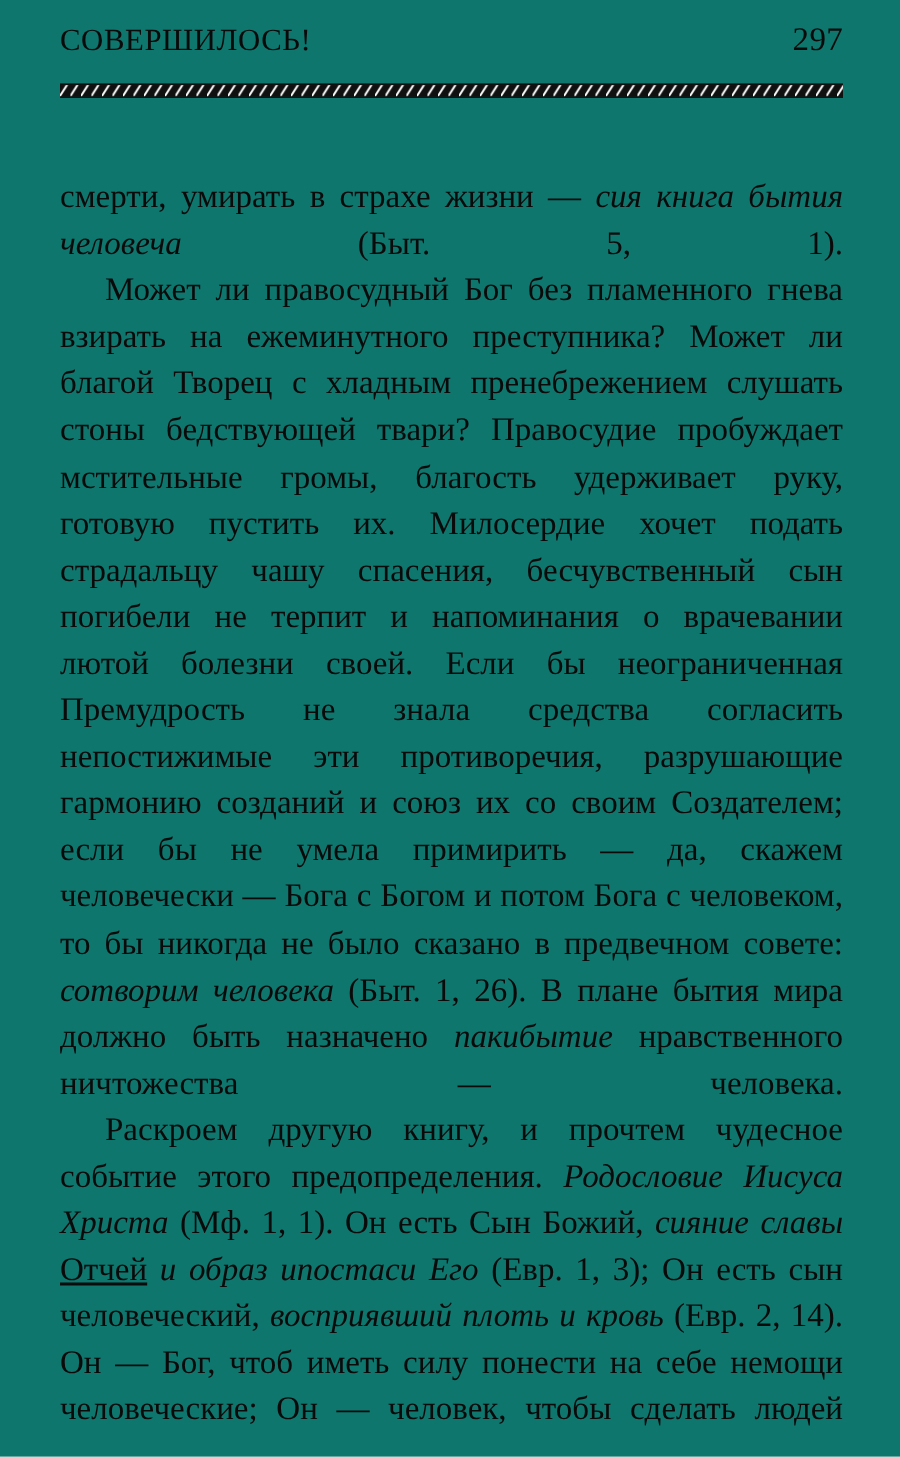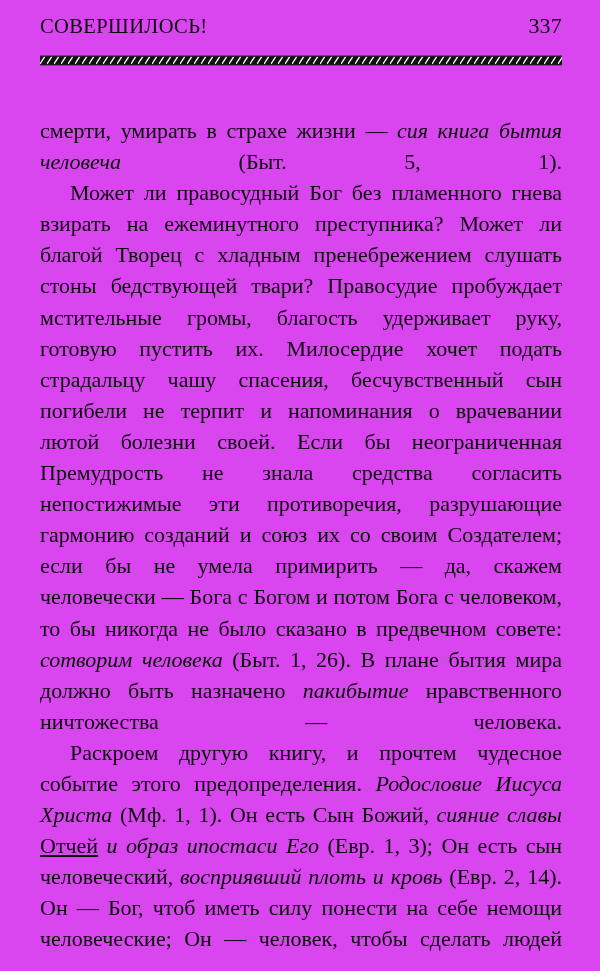--- a/index.html
+++ b/index.html
@@ -14,21 +14,21 @@
     overflow: hidden;
     font-family: "Liberation Serif", "DejaVu Serif", serif;
     color: #0a0a0a;
     -webkit-font-smoothing: antialiased;
   }
 
   .page {
     position: relative;
     width: 600px;
     height: 971px;
-    background: #d946ef;
+    background: #0f766e;
     box-sizing: border-box;
   }
 
   
   .running-head {
     position: absolute;
     left: 40px;
     right: 38px;
     top: 13px;
     height: 30px;
@@ -98,21 +98,21 @@
     text-align-last: justify;
   }
 </style>
 </head>
 <body>
 
 <div class="page">
 
   <div class="running-head">
     <span class="head-title">СОВЕРШИЛОСЬ!</span>
-    <span class="head-folio">337</span>
+    <span class="head-folio">297</span>
   </div>
 
   <div class="rule-wrap">
     <svg class="rope" viewBox="0 0 522 11" preserveAspectRatio="none">
       <defs>
         <pattern id="braid" x="0" y="0" width="7" height="11" patternUnits="userSpaceOnUse">
           <rect x="0" y="1.4" width="7" height="8.2" fill="#101010"></rect>
           <path d="M -1.2 9.6 L 4.0 1.4 L 5.6 1.4 L 0.4 9.6 Z" fill="#ffffff"></path>
         </pattern>
       </defs>

